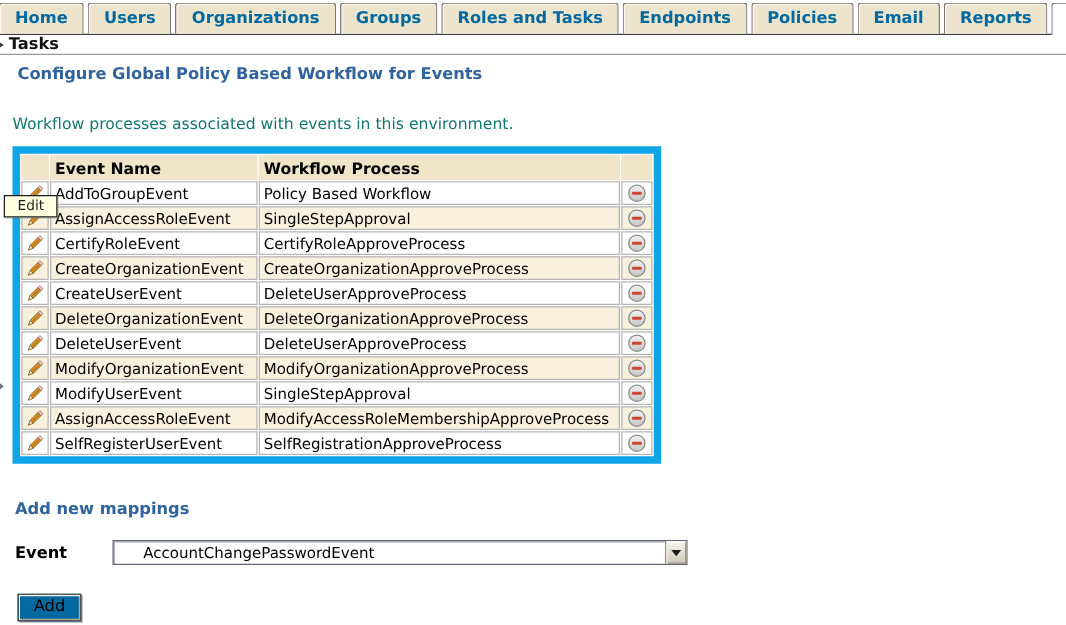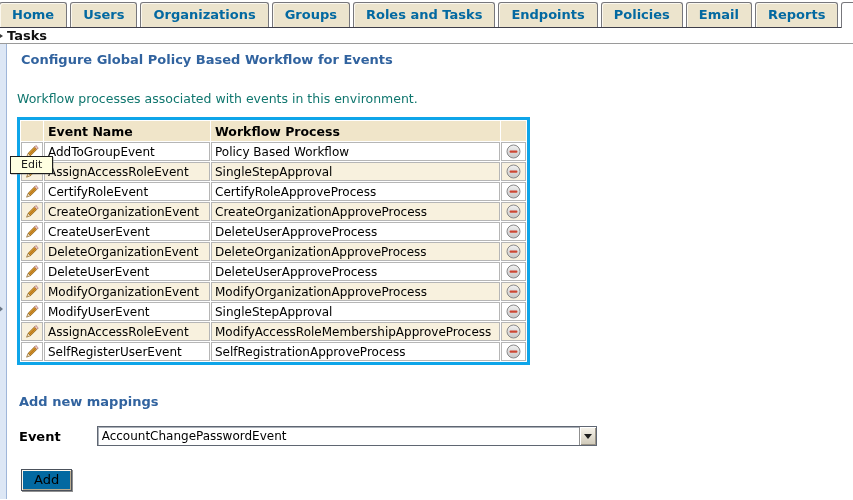--- a/index.html
+++ b/index.html
@@ -19,54 +19,54 @@
   .tab-filler { flex:1; height:24px; border-top:1px solid #55555e; margin-left:2px; }
 
   
   .tasksbar { height:16px; display:flex; align-items:center; background:#fff;
     border-bottom:1px solid #9a9a9a; position:relative; overflow:hidden; }
   .tasks-arrow { width:0; height:0; border-left:6px solid #3a3a3a; border-top:4px solid transparent;
     border-bottom:4px solid transparent; margin-left:-3px; margin-right:4px; }
   .tasks-label { font-size:13px; font-weight:bold; color:#111; }
 
   
-  .frame { display:flex; height:455px; }
+  .frame { display:flex; height:455px;flex-direction:column; }
   .left-rail { width:7px; background:#dde7f5; border-right:1px solid #9fb6d9; position:relative; }
   .rail-arrow { position:absolute; top:260px; left:-3px; width:0; height:0;
     border-left:6px solid #6b7787; border-top:5px solid transparent; border-bottom:5px solid transparent; }
   .content { flex:1; padding:7px 0 0 10px; position:relative; }
 
   .page-title { font-size:13px; font-weight:bold; color:#31639f; margin:1px 0 0 4px; }
   .page-desc { font-size:12.5px; color:#0f766e; margin:24px 0 0 0; }
 
   
   table.events { border-collapse:separate; border-spacing:1px; background:#fff;
-    border:3px solid #0ea5e9; margin-top:11px; table-layout:fixed; }
+    border:6px solid #0ea5e9; margin-top:11px; table-layout:fixed; }
   col.c-icon { width:22px; } col.c-event { width:166px; }
   col.c-proc { width:289px; } col.c-del { width:25px; }
   th { background:#f0e5c9; font-size:12.5px; font-weight:bold; color:#000; text-align:left;
     height:20px; padding:1px 4px; white-space:nowrap; overflow:hidden; }
   td { border:1px solid #b6b6b6; font-size:12px; color:#000; height:19px; padding:1px 3px;
     white-space:nowrap; overflow:hidden; background:#fff; }
   tbody tr:nth-child(even) td { background:#f8f1de; }
   td.cell-icon, td.cell-del { text-align:center; padding:0; }
   .icon-btn { display:inline-block; width:15px; height:15px; vertical-align:middle; cursor:pointer; }
 
   
   .tooltip { position:absolute; left:3px; top:112px; background:#ffffe1;
     border:1px solid #1c1c1c; padding:1px 10px 2px 10px; font-size:11px; font-weight:normal;
     color:#1a1a1a; z-index:5; box-shadow:1px 1px 0 rgba(120,120,120,.35); }
 
   
   .add-title { font-size:13px; font-weight:bold; color:#31639f; margin:29px 0 0 2px; }
   .event-row { display:flex; align-items:center; margin:17px 0 0 2px;gap:27px; }
   .event-label { font-size:13px; font-weight:bold; color:#000; margin-right:9px; }
-  .select { width:500px; height:20px; background:#fff; border:1px solid #5f6672;
+  .select { width:460px; height:20px; background:#fff; border:1px solid #5f6672;
     display:flex; align-items:center; cursor:pointer;
-    box-shadow: inset 1px 1px 0 #aab0b8; }
+    box-shadow: inset 1px 1px 0 #aab0b8; padding-left: 20px; }
   .select-value { flex:1; font-size:12px; color:#000; padding:0 4px; white-space:nowrap; overflow:hidden; }
   .select-btn { width:17px; height:18px; background:linear-gradient(#f7f4ec,#cfc9b8);
     border-left:1px solid #8f8f8f; box-shadow: inset 1px 1px 0 #fff, inset -1px -1px 0 #9b9486;
     display:flex; align-items:center; justify-content:center; }
   .select-btn .arr { width:0; height:0; border-left:4px solid transparent;
     border-right:4px solid transparent; border-top:5px solid #1c1c1c; }
 
   .add-btn { margin:23px 0 0 4px; background:#0369a1; border:1px solid #4c525c;
     box-shadow: inset 1px 1px 0 #fcf7ee, inset -1px -1px 0 #b9ab90, 1px 1px 0 #8f8f8f;
     font-size:13px; color:#000; padding:2px 12px 3px 12px; cursor:pointer;

